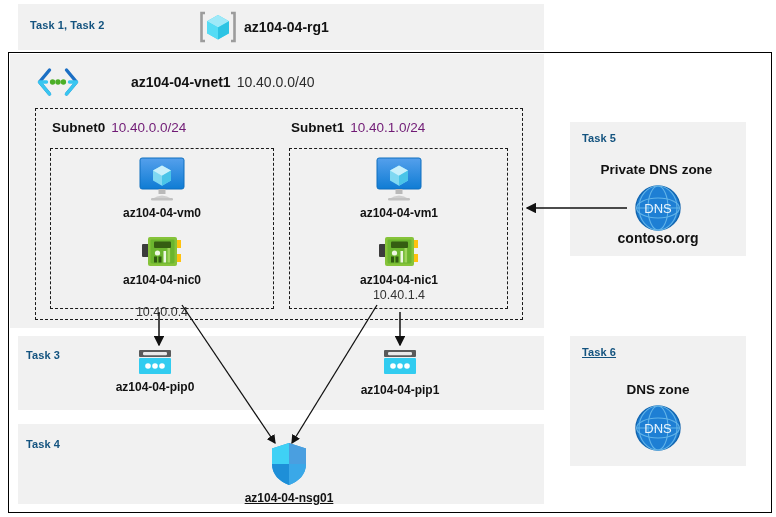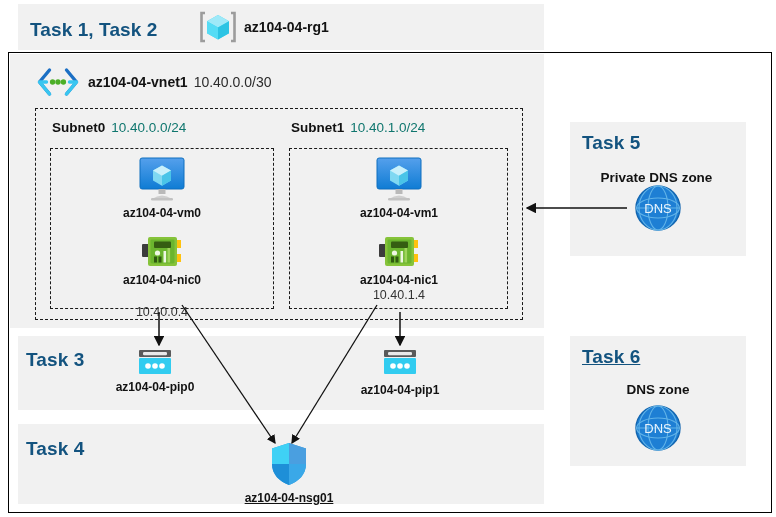--- a/index.html
+++ b/index.html
@@ -16,31 +16,31 @@
   .abs{position:absolute;box-sizing:border-box;}
 
   
   .band{background:#f1f1f1;}
   .outer-frame{border:1.6px solid #000000;background:#ffffff;}
   .vnet-box{background:#f1f1f1;}
   .dashed{border:1.7px dashed #1a1a1a;background:transparent;}
 
   
   .task-label{
-    color:#13537f;font-weight:bold;font-size:19px;
+    color:#13537f;font-weight:bold;font-size:11px;
     letter-spacing:.1px;white-space:nowrap;
   }
   .res-name{
     color:#121212;font-weight:bold;font-size:12px;white-space:nowrap;
   }
   .res-sub{
     color:#2b2b2b;font-weight:normal;font-size:13px;white-space:nowrap;
   }
   .subnet-title{color:#111;font-weight:bold;font-size:13.5px;white-space:nowrap;}
-  .subnet-cidr{color:#0f766e;font-weight:normal;font-size:13.5px;}
+  .subnet-cidr{color:#701a75;font-weight:normal;font-size:13.5px;}
   .title-row{display:flex;align-items:center;gap:6px;white-space:nowrap;}
   .ip-small{color:#333;font-size:12.5px;font-weight:normal;white-space:nowrap;}
   .center{text-align:center;}
   .node{display:flex;flex-direction:column;align-items:center;}
 
   
   .icon{display:block;}
 
   svg{display:block;overflow:visible;}
   .arrows{position:absolute;left:0;top:0;width:776px;height:517px;pointer-events:none;}
@@ -75,22 +75,22 @@
       <path d="M13.5 2 L3.5 14 L13.5 26" fill="none" stroke="#1b6fc4" stroke-width="3.4" stroke-linecap="round" stroke-linejoin="round"></path>
       <path d="M10.5 14 L3.5 14 L13.5 26" fill="none" stroke="#39c6f0" stroke-width="3.4" stroke-linecap="round" stroke-linejoin="round"></path>
       <path d="M30.5 2 L40.5 14 L30.5 26" fill="none" stroke="#1b6fc4" stroke-width="3.4" stroke-linecap="round" stroke-linejoin="round"></path>
       <path d="M33.5 14 L40.5 14 L30.5 26" fill="none" stroke="#39c6f0" stroke-width="3.4" stroke-linecap="round" stroke-linejoin="round"></path>
       <circle cx="16.6" cy="14" r="2.7" fill="#4caf27"></circle>
       <circle cx="22" cy="14" r="2.7" fill="#4caf27"></circle>
       <circle cx="27.4" cy="14" r="2.7" fill="#4caf27"></circle>
     </svg>
   </div>
   <div class="abs title-row" style="left:88px;top:74px;">
-    <span class="res-name" style="font-size:14px;">az104-04-vnet1</span>
-    <span class="res-sub" style="font-size:14px;">10.40.0.0/30</span>
+    <span class="res-name" style="font-size:14px;margin-left:43px;">az104-04-vnet1</span>
+    <span class="res-sub" style="font-size:14px;">10.40.0.0/40</span>
   </div>
 
   <div class="abs dashed" style="left:35px;top:108px;width:488px;height:212px;"></div>
 
   <div class="abs title-row" style="left:52px;top:120px;">
     <span class="subnet-title">Subnet0</span>
     <span class="subnet-cidr">10.40.0.0/24</span>
   </div>
 
   <div class="abs title-row" style="left:291px;top:120px;">
@@ -226,32 +226,33 @@
         <path d="M21 23 L4 23 C4 33.5 11.5 40.5 21 44 Z" fill="#1e8fd8"></path>
         <path d="M21 23 L38 23 C38 33.5 30.5 40.5 21 44 Z" fill="#3aa8e8"></path>
         <path d="M21 2 L38 7.5 L38 23 L21 23 Z" fill="#4a9fe0"></path>
       </svg>
     </div>
     <div class="res-name" style="margin-top:4px;text-decoration:underline;">az104-04-nsg01</div>
   </div>
 
   <div class="abs band" style="left:570px;top:122px;width:176px;height:134px;"></div>
   <div class="abs task-label" style="left:582px;top:132px;">Task 5</div>
-  <div class="abs res-name center" style="left:570px;top:162px;width:173px;font-size:13.5px;margin-top:8px;">Private DNS zone</div>
+  <div class="abs res-name center" style="left:570px;top:162px;width:173px;font-size:13.5px;">Private DNS zone</div>
   <div class="abs" style="left:630px;top:184px;width:56px;height:48px;">
     <svg width="56" height="48" viewBox="0 0 56 48">
       <circle cx="28" cy="24" r="22" fill="#1e7fd4"></circle>
       <circle cx="28" cy="24" r="22" fill="none" stroke="#1366b0" stroke-width="1.4"></circle>
       <ellipse cx="28" cy="24" rx="10" ry="22" fill="none" stroke="#61b3e8" stroke-width="1.1"></ellipse>
       <ellipse cx="28" cy="24" rx="19" ry="22" fill="none" stroke="#61b3e8" stroke-width="1.1"></ellipse>
       <line x1="6" y1="24" x2="50" y2="24" stroke="#61b3e8" stroke-width="1.1"></line>
       <ellipse cx="28" cy="24" rx="21.4" ry="10" fill="none" stroke="#61b3e8" stroke-width="1.1"></ellipse>
       <text x="28" y="29" text-anchor="middle" font-family="Liberation Sans, sans-serif" font-size="13" fill="#eaf4fd">DNS</text>
     </svg>
   </div>
+  <div class="abs res-name center" style="left:570px;top:230px;width:176px;font-size:14px;">contoso.org</div>
 
   <div class="abs band" style="left:570px;top:336px;width:176px;height:130px;"></div>
   <div class="abs task-label" style="left:582px;top:346px;text-decoration:underline;">Task 6</div>
   <div class="abs res-name center" style="left:570px;top:382px;width:176px;font-size:13.5px;">DNS zone</div>
   <div class="abs" style="left:630px;top:404px;width:56px;height:48px;">
     <svg width="56" height="48" viewBox="0 0 56 48">
       <circle cx="28" cy="24" r="22" fill="#1e7fd4"></circle>
       <circle cx="28" cy="24" r="22" fill="none" stroke="#1366b0" stroke-width="1.4"></circle>
       <ellipse cx="28" cy="24" rx="10" ry="22" fill="none" stroke="#61b3e8" stroke-width="1.1"></ellipse>
       <ellipse cx="28" cy="24" rx="19" ry="22" fill="none" stroke="#61b3e8" stroke-width="1.1"></ellipse>

